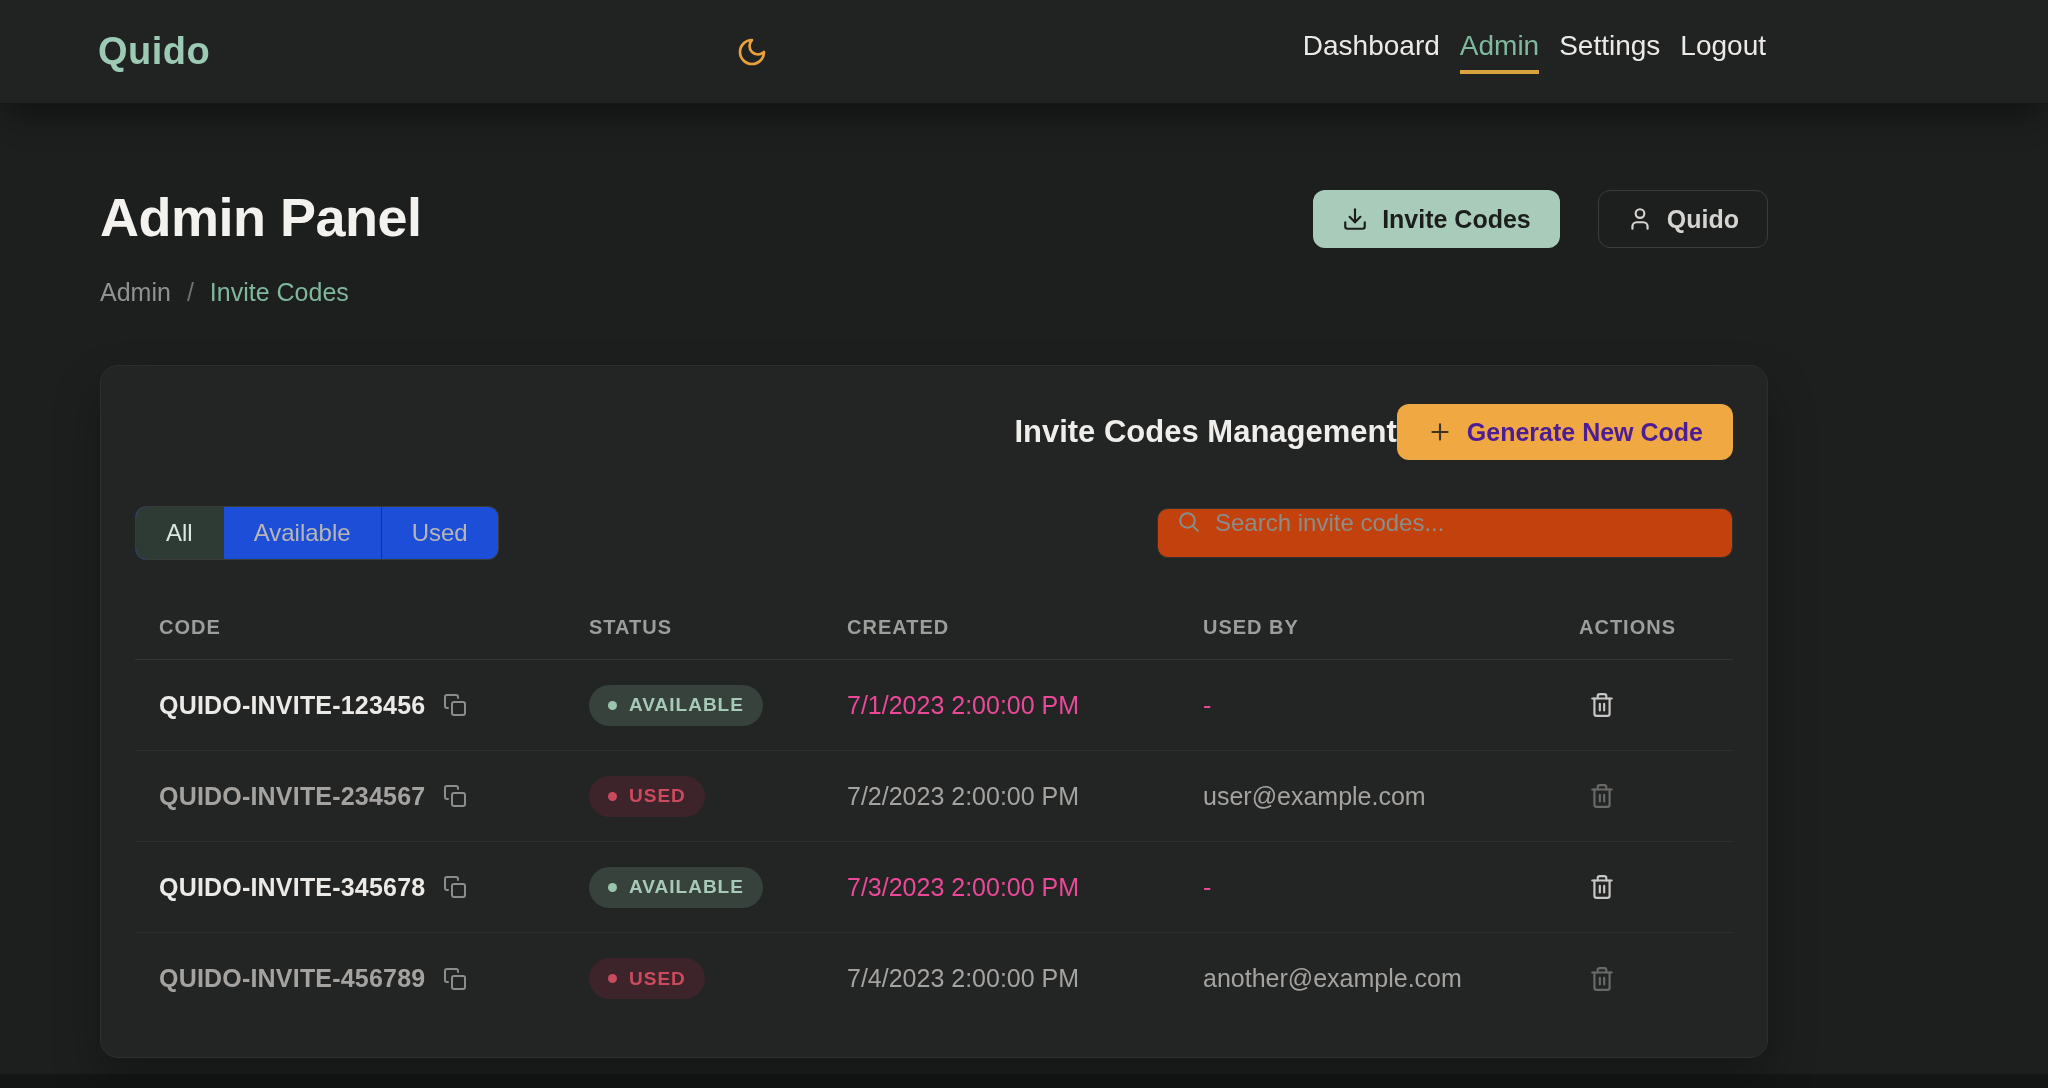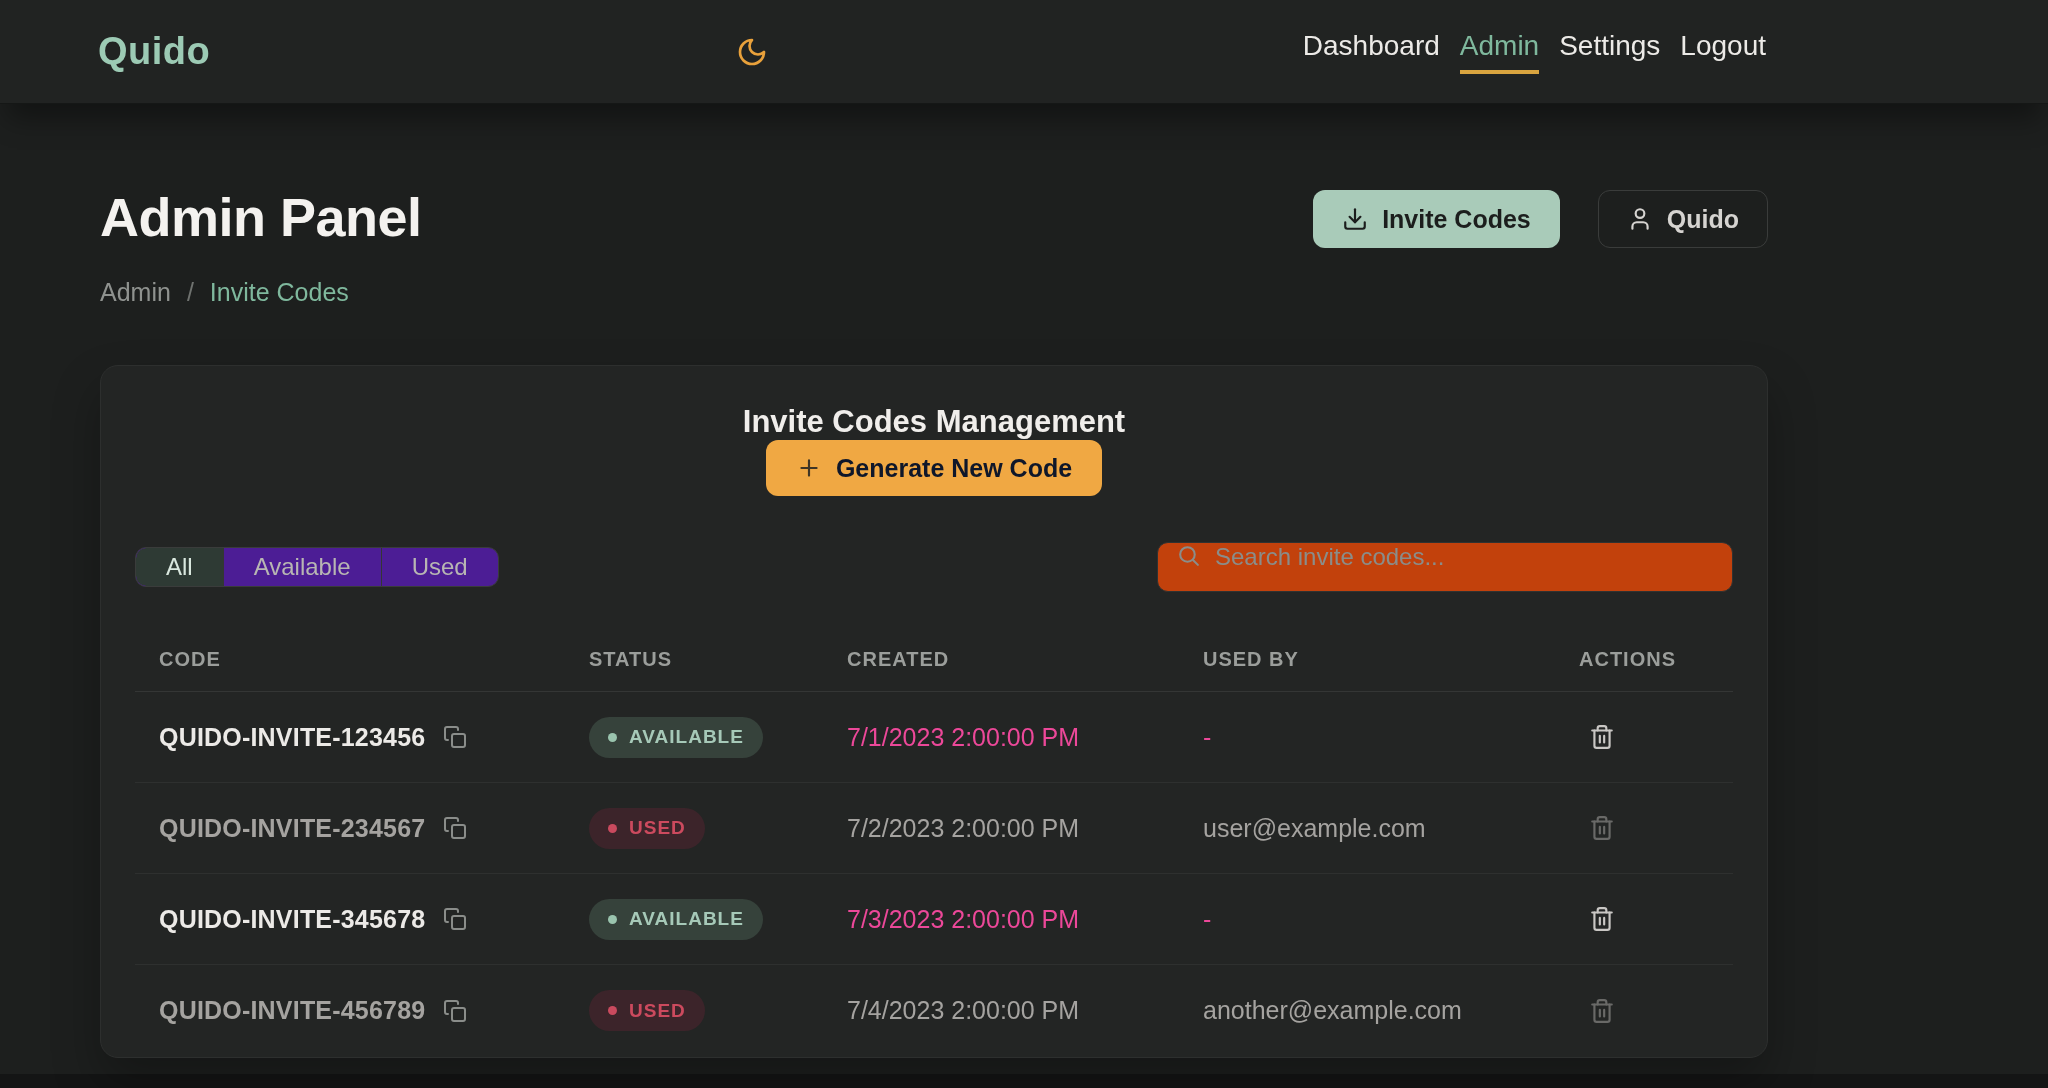--- a/index.html
+++ b/index.html
@@ -48,31 +48,31 @@
   .crumb { color:#8f928f; text-decoration:none; cursor:pointer; }
   .crumb-sep { color:#6f726f; }
   .crumb-current { color:#7fb89d; }
   
   .card {
     margin-top:58px; width:1668px; height:693px;
     background:#232524; border:1px solid #2d2f2e; border-radius:18px;
     box-shadow:0 24px 48px rgba(0,0,0,0.28);
     padding:38px 34px 0 34px;
   }
-  .card-head { display:flex; justify-content:flex-end; align-items:center;flex-direction:column; }
+  .card-head { display:flex; justify-content:flex-end; align-items:center; }
   .card-title { font-size:31px; font-weight:bold; color:#f0eeeb; }
   .btn-generate {
     display:flex; align-items:center; gap:14px; height:56px; padding:0 30px;
-    background:#f0a843; color:#0f172a; border:none; border-radius:12px;
+    background:#f0a843; color:#4c1d95; border:none; border-radius:12px;
     font-size:25px; font-weight:bold; cursor:pointer; font-family:inherit;
   }
   .toolbar { margin-top:46px; display:flex; justify-content:space-between; align-items:center; }
   .segmented {
-    display:flex; height:40px; border:1px solid #3a3c3b; border-radius:11px;
-    overflow:hidden; background:#4c1d95;
+    display:flex; height:54px; border:1px solid #3a3c3b; border-radius:11px;
+    overflow:hidden; background:#1d4ed8;
   }
   .segment {
     border:none; background:transparent; color:#b8b6b3; font-size:24px;
     padding:0 30px; cursor:pointer; font-family:inherit;
     border-right:1px solid #343635;
   }
   .segment:last-child { border-right:none; }
   .segment.active { background:#2e3a34; color:#d9e7de; border-radius:10px 0 0 10px; }
   .searchbox {
     width:576px; height:50px; background:#c2410c; border-radius:11px;

